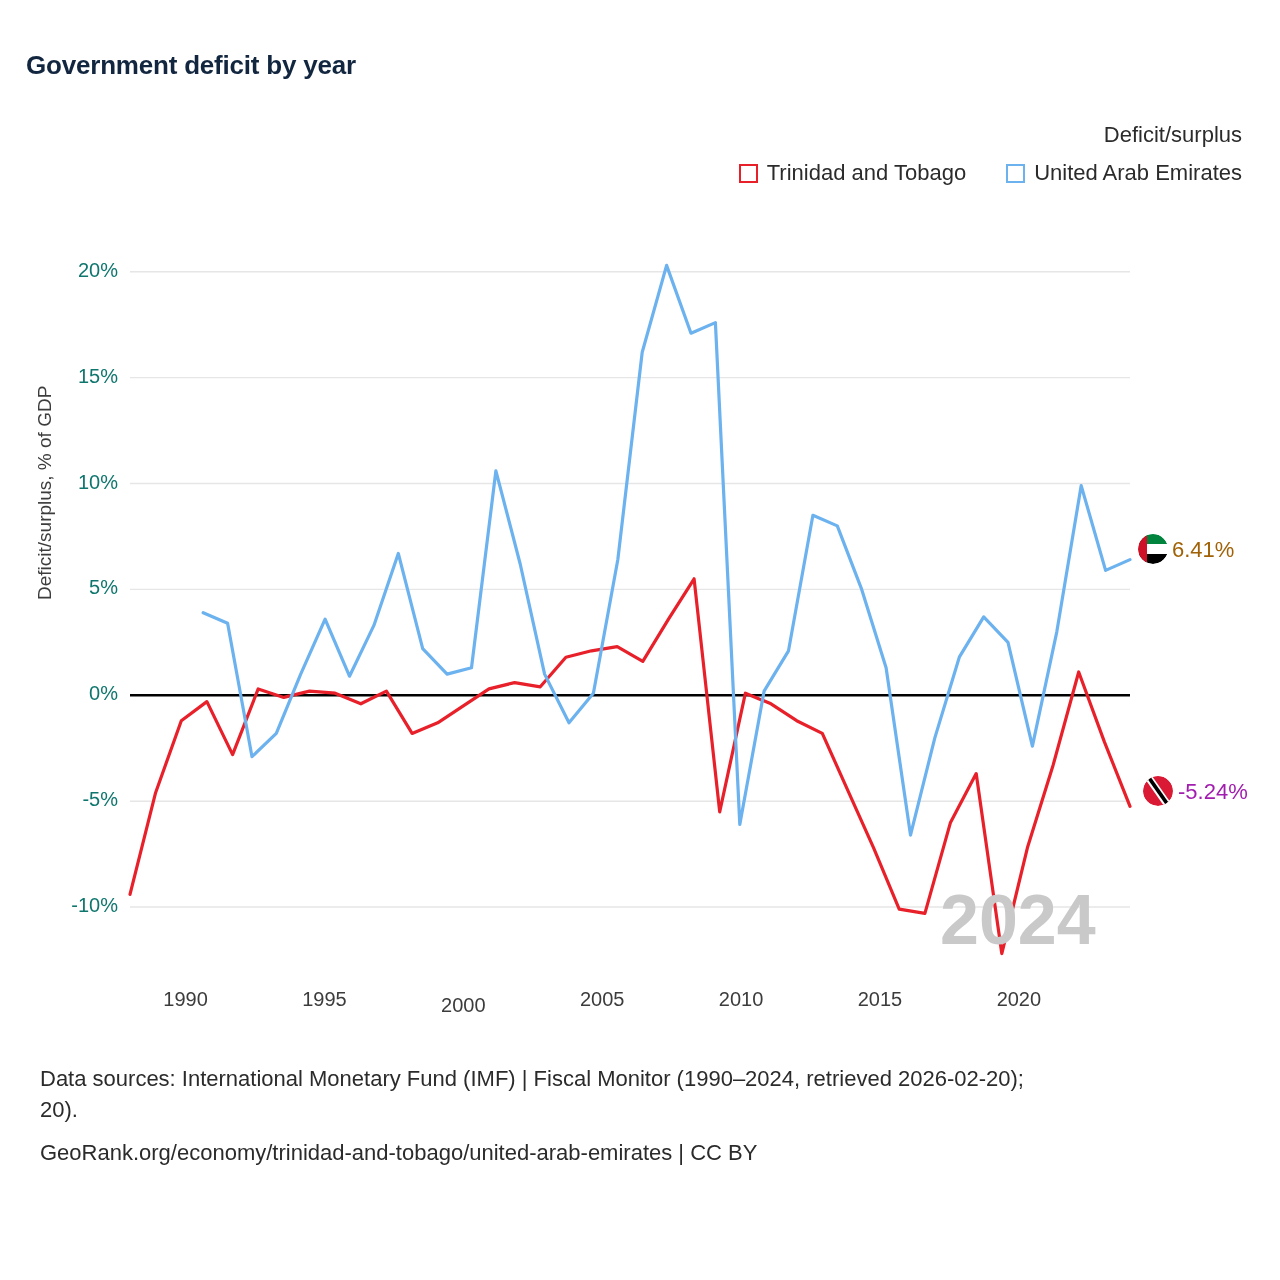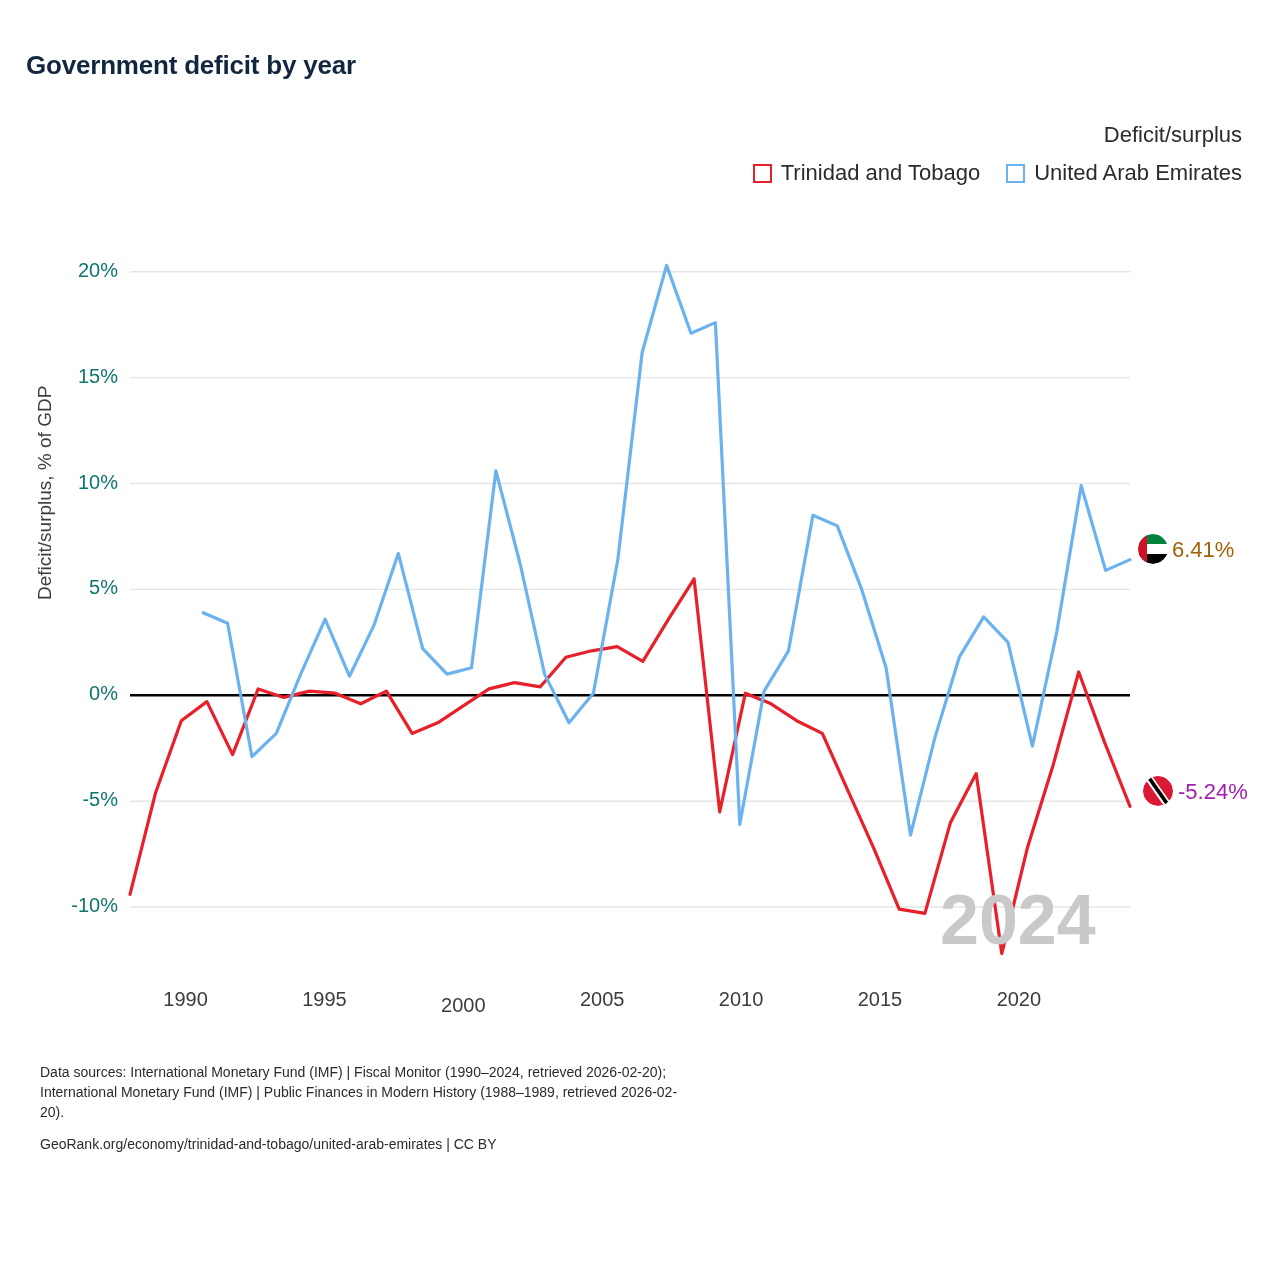--- a/index.html
+++ b/index.html
@@ -34,21 +34,21 @@
     font-size: 22px;
     color: #2b2b2b;
     text-align: right;
     margin-left: 0;
     padding-left: 0;
   }
   #legend-items {
     display: flex;
     flex-direction: row;
     align-items: center;
-    gap: 26px;
+    gap: 40px;
     margin-top: 12px;
   }
   .legend-item {
     display: flex;
     flex-direction: row;
     align-items: center;
     gap: 9px;
   }
   .legend-swatch {
     width: 19px;
@@ -129,21 +129,21 @@
   }
   #flag-tt {
     left: 1143px;
     top: 776px;
   }
   #footer {
     position: absolute;
     left: 40px;
     top: 1063px;
     width: 1210px;
-    font-size: 14px;
+    font-size: 22px;
     color: #2b2b2b;
     line-height: 1.42;
   }
   #footer .src-line { margin: 0; }
   #footer #footer-url { margin-top: 12px; }
 </style>
 </head>
 <body>
 
 <div id="page-title">Government deficit by year</div>
@@ -202,21 +202,20 @@
       <rect x="0" y="0" width="30" height="30" fill="#da1a35"></rect>
       <path d="M 0 0 L 9 0 L 30 30 L 21 30 Z" fill="#ffffff"></path>
       <path d="M 2.5 0 L 7 0 L 28 30 L 23.5 30 Z" fill="#000000"></path>
     </g>
   </svg>
 </div>
 <div class="end-label" id="end-label-tt">-5.24%</div>
 
 <div id="footer">
   <div class="src-line">Data sources: International Monetary Fund (IMF) | Fiscal Monitor (1990–2024, retrieved 2026-02-20);</div>
-  <div class="src-line">International Monetary Fund (IMF) | Public Finances in Modern History (1988–1989, retrieved 2026-02-</div>
   <div class="src-line">20).</div>
   <div id="footer-url">GeoRank.org/economy/trinidad-and-tobago/united-arab-emirates | CC BY</div>
 </div>
 
 <div class="tick-y" style="left: 48px; top: 894.059px;">-10%</div>
 <div class="tick-y" style="left: 48px; top: 788.176px;">-5%</div>
 <div class="tick-y" style="left: 48px; top: 682.294px;">0%</div>
 <div class="tick-y" style="left: 48px; top: 576.412px;">5%</div>
 <div class="tick-y" style="left: 48px; top: 470.529px;">10%</div>
 <div class="tick-y" style="left: 48px; top: 364.647px;">15%</div>

